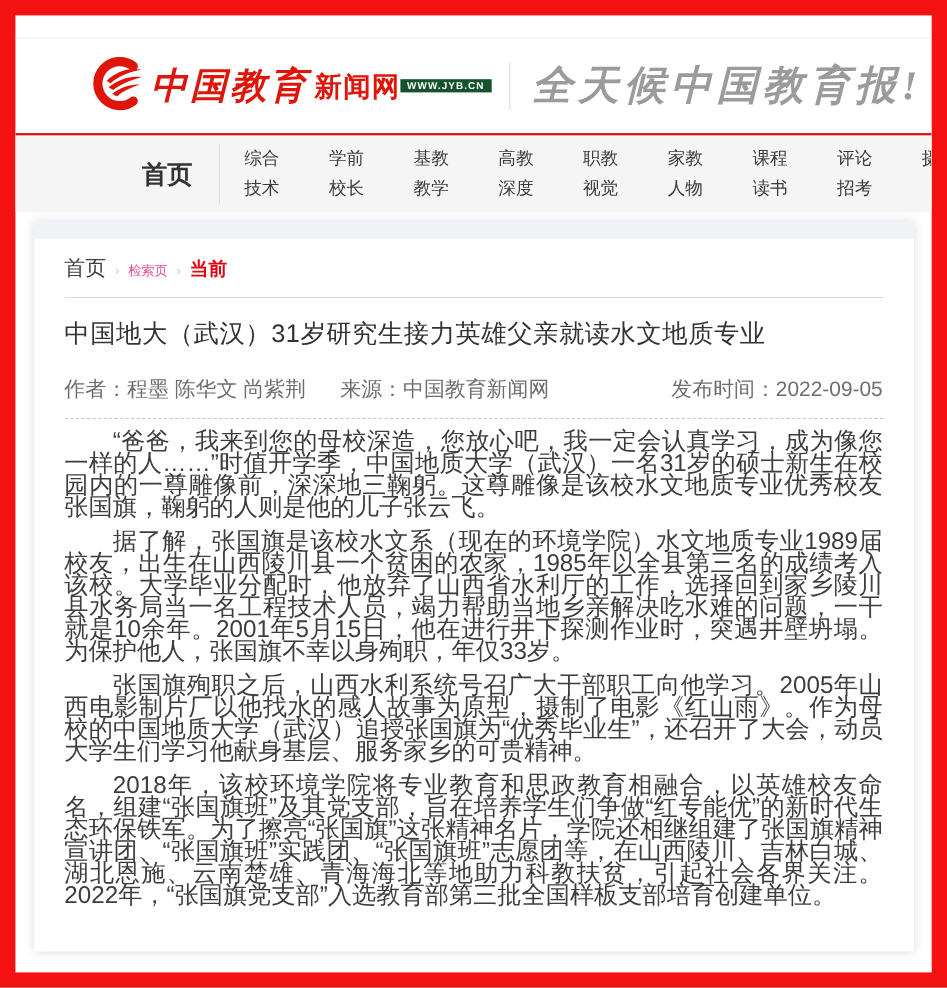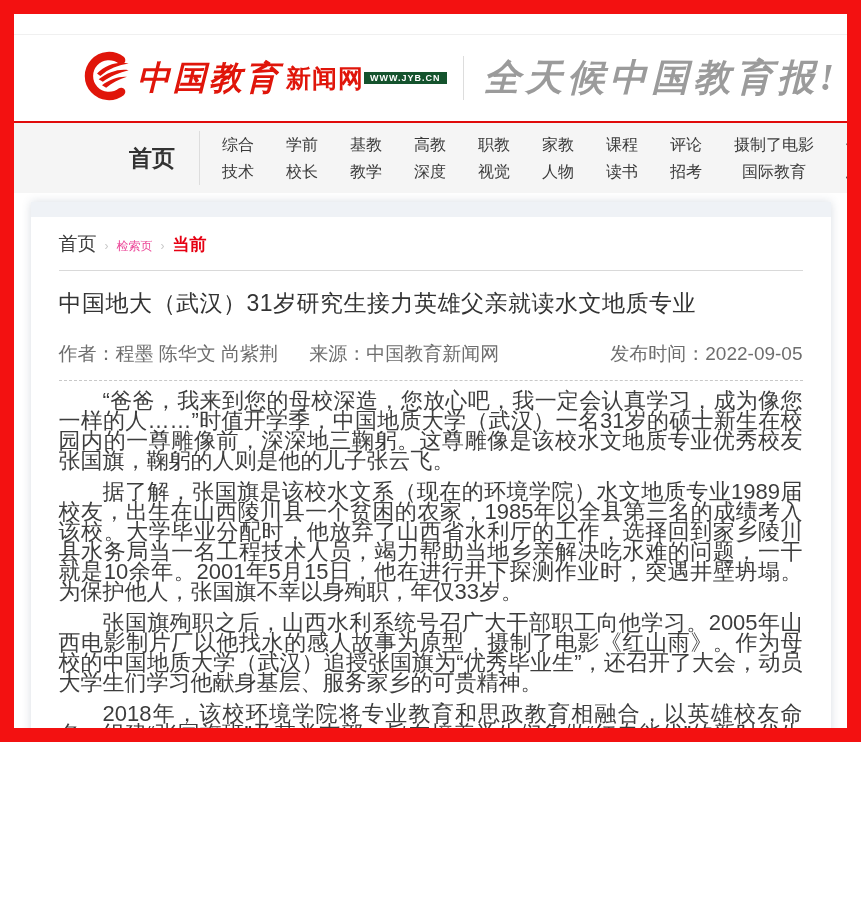--- a/index.html
+++ b/index.html
@@ -1,18 +1,18 @@
 <!DOCTYPE html>
 <html><head>
 <meta charset="utf-8">
 <style>
   * { box-sizing: border-box; }
   html,body { margin:0; padding:0; background:#fff; }
   .page {
-    width:861px; height:742px; overflow:hidden; position:relative;
+    width:861px; height:898px; overflow:hidden; position:relative;
     border:14px solid #f31111; background:#fff;
     font-family:"Liberation Sans","DejaVu Sans",sans-serif;
   }
   .topline { height:21px; border-bottom:1px solid #f0f0f0; }
 
   
   .header { height:86px; display:flex; align-items:center; padding-left:68px; }
   .logo { display:flex; align-items:center; cursor:pointer; }
   .emblem { display:block; margin-right:5px; }
   .logo-script {
@@ -31,21 +31,21 @@
     letter-spacing:5px; font-family:"Liberation Serif","DejaVu Serif",serif;
   }
 
   
   .nav {
     background:#f5f5f5; border-top:2px solid #e00b0b; height:72px;
     display:flex; align-items:center; padding-left:115px; overflow:hidden;
   }
   .nav-home { font-size:23px; font-weight:bold; color:#333; cursor:pointer; flex:none; }
   .nav-sep { width:1px; height:54px; background:#ddd; margin:0 22px 0 24px; flex:none; }
-  .nav-cols { display:flex; gap:32px; flex:1; overflow:hidden; white-space:nowrap; }
+  .nav-cols { display:flex; gap:45px; flex:1; overflow:hidden; white-space:nowrap; }
   .nav-col { display:flex; flex-direction:column; text-align:center; }
   .nav-col a {
     font-size:16px; line-height:27px; color:#3a3a3a; text-decoration:none; cursor:pointer;
   }
 
   
   .card { width:800px; margin:9px auto 0; background:#fff; box-shadow:0 0 9px rgba(60,80,110,0.20); }
   .card-band { height:15px; background:#eff2f6; }
   .card-inner { padding:14px 28px 30px; }
 

